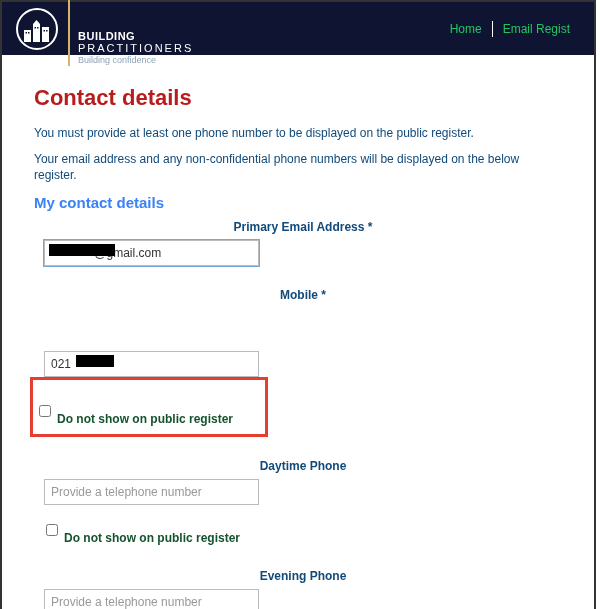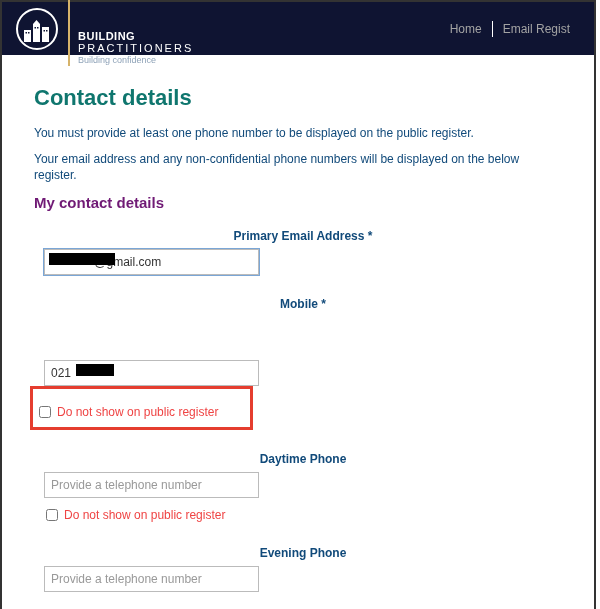--- a/index.html
+++ b/index.html
@@ -8,34 +8,34 @@
   header { background: #0f1432; color: #fff; height: 53px; display: flex; align-items: center; padding: 0 14px; position: relative; }
   .logo-wrap { display: flex; align-items: center; gap: 10px; }
   .logo-circle { width: 42px; height: 42px; border: 2px solid #fff; border-radius: 50%; position: relative; overflow: hidden; flex-shrink:0;}
   .logo-circle svg { position:absolute; bottom:6px; left:6px; }
   .logo-text { border-left: 2px solid #d6b36a; padding-left: 8px; line-height: 1.05; }
   .logo-text .l1 { font-size: 11px; font-weight: bold; letter-spacing: 0.5px; }
   .logo-text .l2 { font-size: 11px; font-weight: bold; letter-spacing: 0.5px; margin-top: 28px; }
   .logo-text .l3 { font-size: 11px; letter-spacing: 2px; font-weight: 300; }
   .logo-text .l4 { font-size: 9px; color: #8fa3b8; margin-top: 2px; }
   nav { margin-left: auto; display: flex; align-items: center; font-size: 12px; }
-  nav a { color: #a3a3a3; text-decoration: none; padding: 0 10px; }
+  nav a { color: #22c55e; text-decoration: none; padding: 0 10px; }
   nav .sep { width:1px; height:16px; background:#fff; }
   .content { padding: 30px 32px 10px 32px; }
-  h1 { color: #0f766e; font-size: 22px; font-weight: bold; margin-bottom: 14px; }
+  h1 { color: #b91c1c; font-size: 22px; font-weight: bold; margin-bottom: 14px; }
   .intro p { color: #114a7a; font-size: 12px; margin-bottom: 10px; line-height: 1.35; }
-  h2 { color: #701a75; font-size: 15px; font-weight: bold; margin: 10px 0 18px 0; }
+  h2 { color: #3b82f6; font-size: 15px; font-weight: bold; margin: 10px 0 9px 0; }
   .form-block { margin: 0 0 22px 10px; }
   .field-label { color: #114a7a; font-size: 12px; font-weight: bold; margin-bottom: 6px; display:block;text-align:center; }
   .req { color: #114a7a; }
   input[type="text"] { width: 215px; padding: 5px 6px; font-size: 12px; border: 1px solid #bbb; background:#fff; color:#333; }
   input[type="text"]::placeholder { color: #999; font-style: normal; }
   #email-input { outline: 1px solid #7aa6d6; }
   .check-row { display: flex; align-items: center; gap: 6px; margin-top: 8px; padding: 2px; }
-  .check-row label { color: #ef4444; font-size: 12px; font-weight: normal; }
+  .check-row label { color: #14532d; font-size: 12px; font-weight: bold; margin-top: 16px; }
   .check-row input[type="checkbox"] { width: 12px; height: 12px; }
   .highlight { border: 3px solid #e53d2f; }
   .hl-check { display:inline-block; padding: 6px 30px 6px 4px; margin-left:-14px; }
   .email-redact { position: relative; }
   .email-redact .mask { position:absolute; left:5px; top:4px; width:66px; height:12px; background:#000; }
   .mobile-redact { position: relative; }
   .mobile-redact .mask { position:absolute; left:32px; top:4px; width:38px; height:12px; background:#000; }
   .truncate-nav { overflow:hidden; white-space:nowrap; }
 </style>
 </head>

